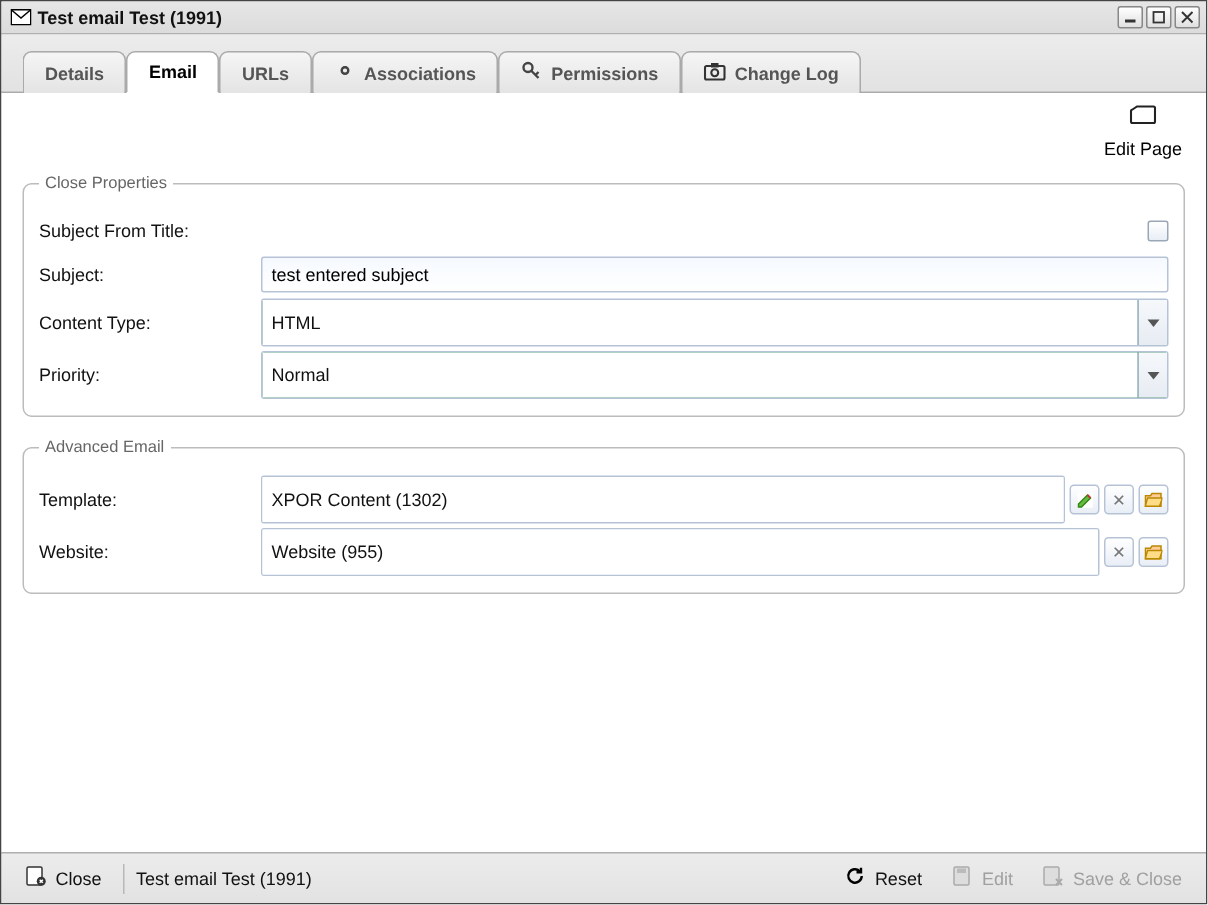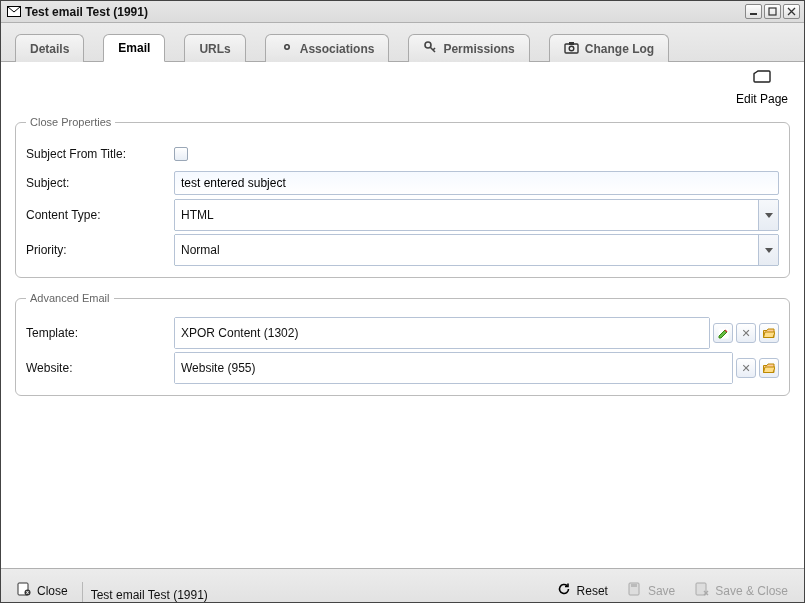--- a/index.html
+++ b/index.html
@@ -39,21 +39,21 @@
     border-radius: 2px;
     display: inline-flex; align-items: center; justify-content: center;
     cursor: pointer;
   }
   .win-controls .wbtn svg { pointer-events: none; }
 
   
   .tabstrip {
     display: flex; align-items: flex-end;
     padding: 10px 14px 0 14px;
-    gap: 19px;
+    gap: 0;
     background: linear-gradient(#ececec, #e2e2e2);
     border-bottom: 1px solid #aaa;
   }
   .tab {
     display: flex; align-items: center; gap: 6px;
     padding: 6px 14px;
     border: 1px solid #aaa;
     border-bottom: none;
     border-top-left-radius: 6px;
     border-top-right-radius: 6px;
@@ -105,21 +105,21 @@
     display: flex; align-items: center;
     margin: 3px 0;
     min-height: 26px;
   }
   .form-row .label {
     width: 148px;
     padding-right: 6px;
   }
   .form-row .field {
     flex: 1;
-    display: flex; align-items: center; gap: 3px;
+    display: flex; align-items: center; gap: 3px; justify-content: flex-end;
   }
   .text-input {
     flex: 1;
     height: 24px;
     border: 1px solid #b6c3d6;
     background: linear-gradient(#f5f9ff, #fff);
     padding: 0 6px;
     font: inherit;
     border-radius: 2px;
   }
@@ -169,21 +169,21 @@
     font-size: 11px;
     color: #666;
   }
   .iconbtn.clear { color: #777; }
 
   
   .bottombar {
     height: 34px;
     border-top: 1px solid #b0b0b0;
     background: linear-gradient(#ececec, #e2e2e2);
-    display: flex; align-items: flex-end;
+    display: flex; align-items: center;
     padding: 0 10px;
     gap: 8px;
   }
   .bottombar .spacer { flex: 1; }
   .bottombar .sep {
     width: 1px; height: 20px;
     background: #b8b8b8;
   }
   .btn {
     display: inline-flex; align-items: center; gap: 6px;
@@ -386,21 +386,21 @@
       </span>
       <span>Reset</span>
     </span>
     <span class="btn disabled">
       <span>
         <svg width="14" height="14" viewBox="0 0 14 14">
             <rect x="1" y="1" width="10" height="12" rx="1" fill="#ddd" stroke="#aaa"></rect>
             <rect x="3" y="2" width="6" height="3" fill="#bbb"></rect>
           </svg>
       </span>
-      <span>Save</span>
+      <span>Edit</span>
     </span>
     <span class="btn disabled">
       <span>
         <svg width="14" height="14" viewBox="0 0 14 14">
             <rect x="1" y="1" width="10" height="12" rx="1" fill="#ddd" stroke="#aaa"></rect>
             <path d="M9 9 L13 13 M13 9 L9 13" stroke="#aaa" stroke-width="1.4"></path>
           </svg>
       </span>
       <span>Save &amp; Close</span>
     </span>

